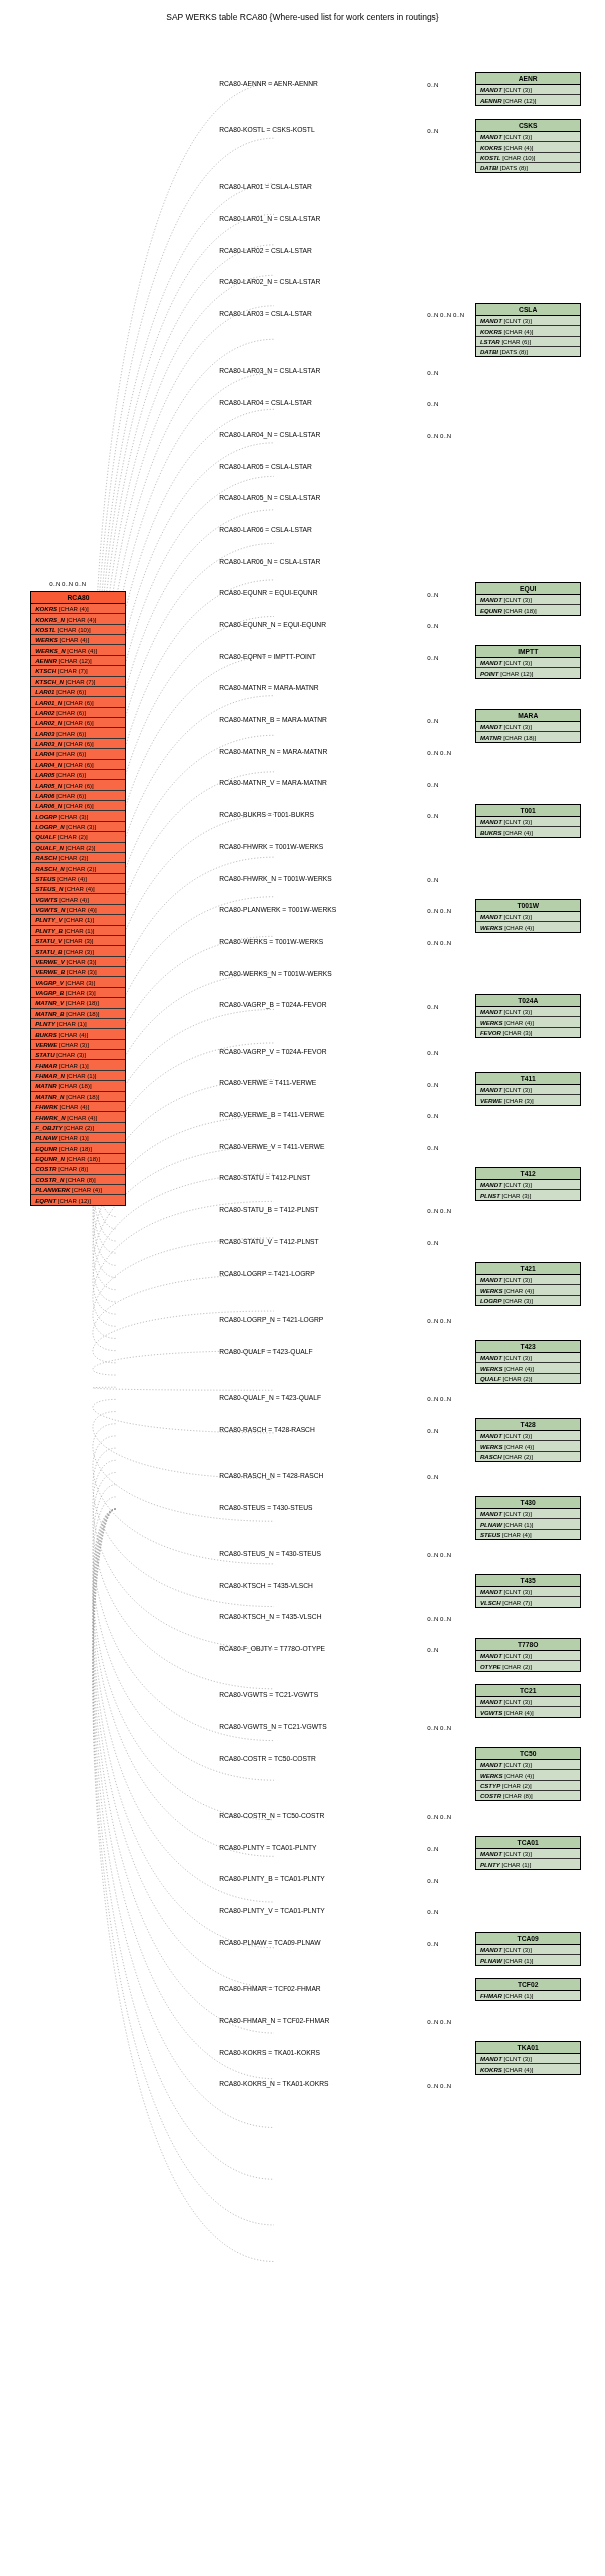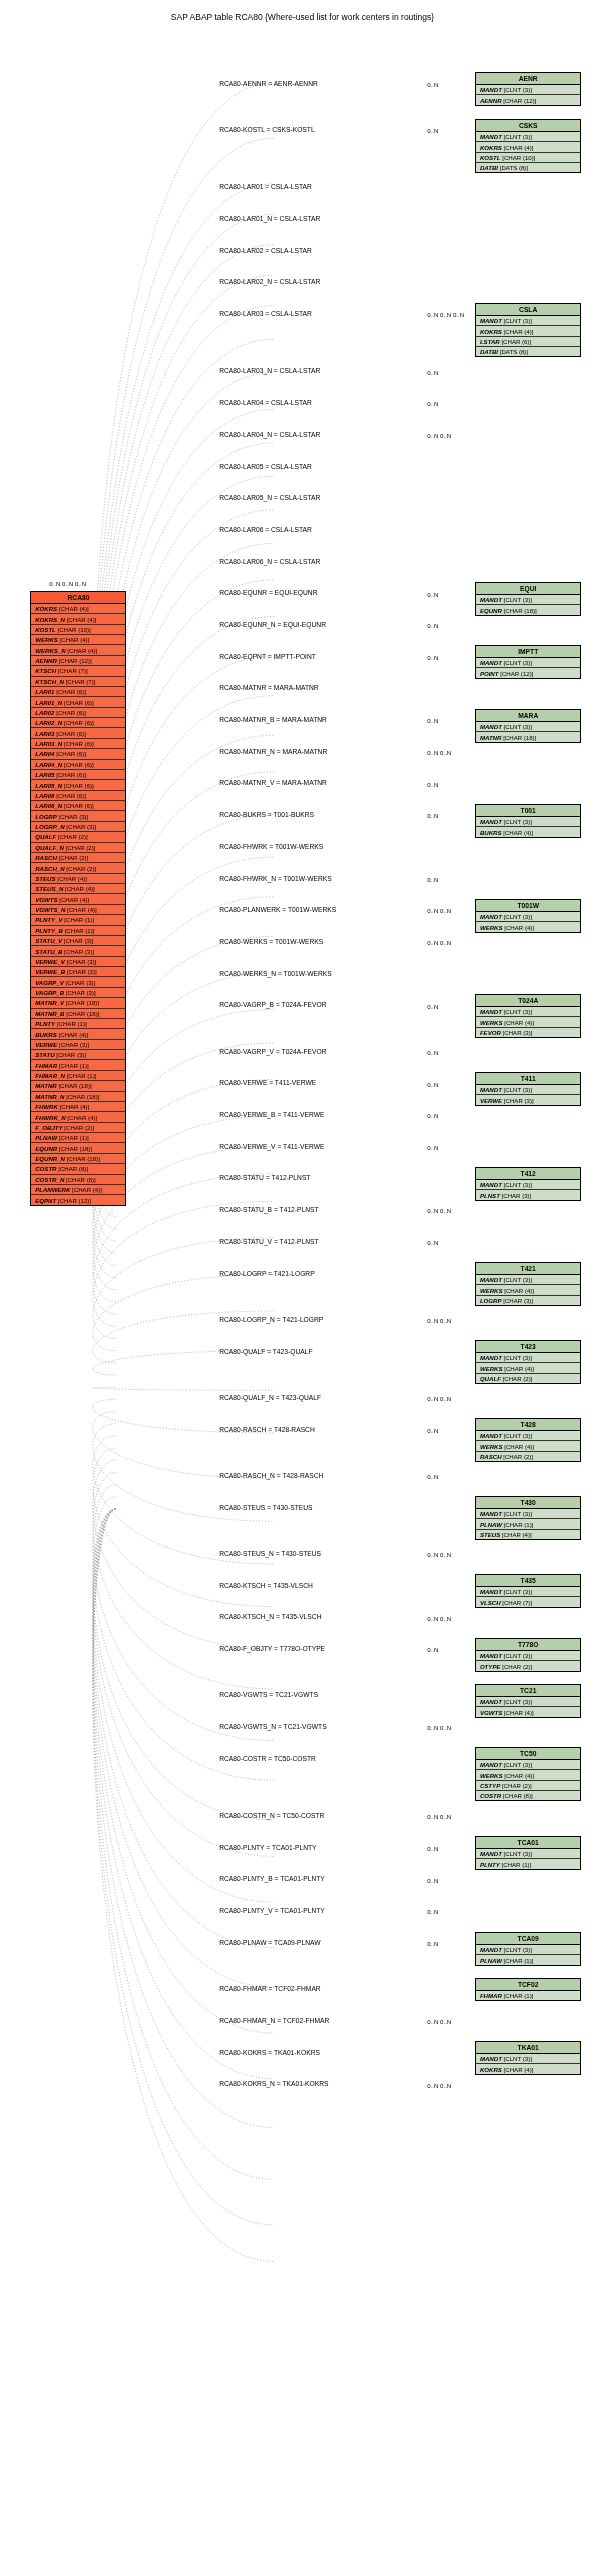--- a/index.html
+++ b/index.html
@@ -61,21 +61,21 @@
   svg.edges {
     position: absolute;
     top: 0;
     left: 0;
     pointer-events: none;
   }
 </style>
 </head>
 <body>
 
-<div class="title">SAP ABAP table RCA80 {Where-used list for work centers in routings}</div>
+<div class="title">SAP WERKS table RCA80 {Where-used list for work centers in routings}</div>
 
 <div class="diagram">
 
   <svg class="edges" width="605" height="2548" viewBox="0 0 993 4180">
 
     <g stroke="#999" stroke-dasharray="2,3" fill="none" stroke-width="1">
 
       <path d="M 170 1500 C 100 1500 100 80 430 80"></path>
       <path d="M 170 1520 C 100 1520 100 170 430 170"></path>
       <path d="M 170 1540 C 100 1540 100 245 430 245"></path>

